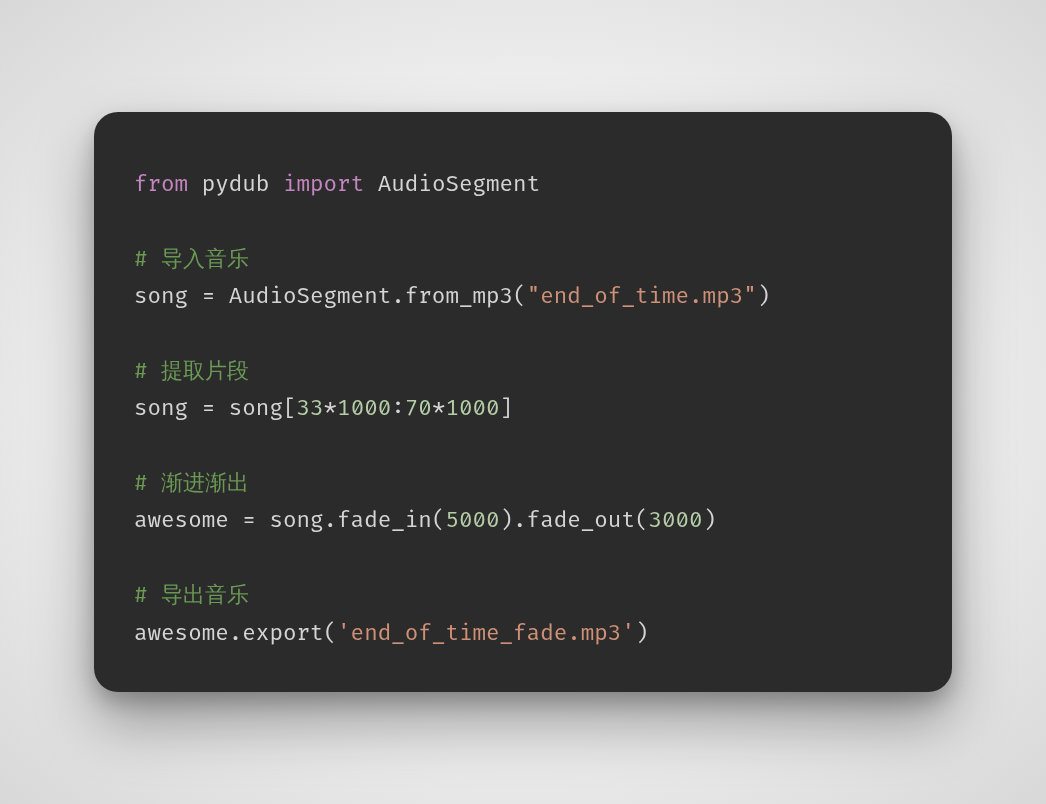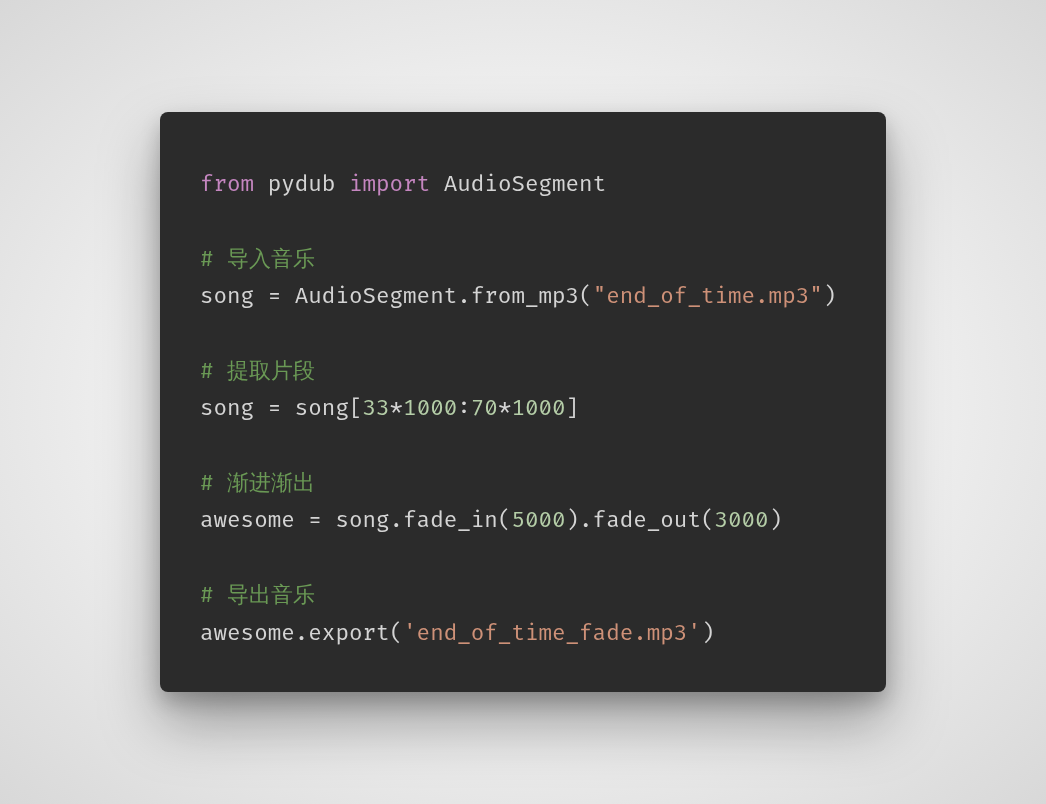--- a/index.html
+++ b/index.html
@@ -6,23 +6,23 @@
   body {
     width: 1046px;
     height: 804px;
     background: radial-gradient(ellipse at center, #ffffff 0%, #f5f5f5 40%, #d8d8d8 100%);
     display: flex;
     align-items: center;
     justify-content: center;
     font-family: 'Fira Code', 'Consolas', 'Monaco', monospace;
   }
   .code-card {
-    width: 726px;
+    width: 858px;
     background: #2b2b2b;
-    border-radius: 8px;
+    border-radius: 24px;
     box-shadow: 0 30px 60px rgba(0,0,0,0.35), 0 10px 20px rgba(0,0,0,0.2);
     padding: 54px 40px 40px 40px;
   }
   pre {
     font-family: 'Fira Code', 'Consolas', 'Monaco', monospace;
     font-size: 22px;
     line-height: 1.7;
     white-space: pre;
     color: #d4d4d4;
   }

